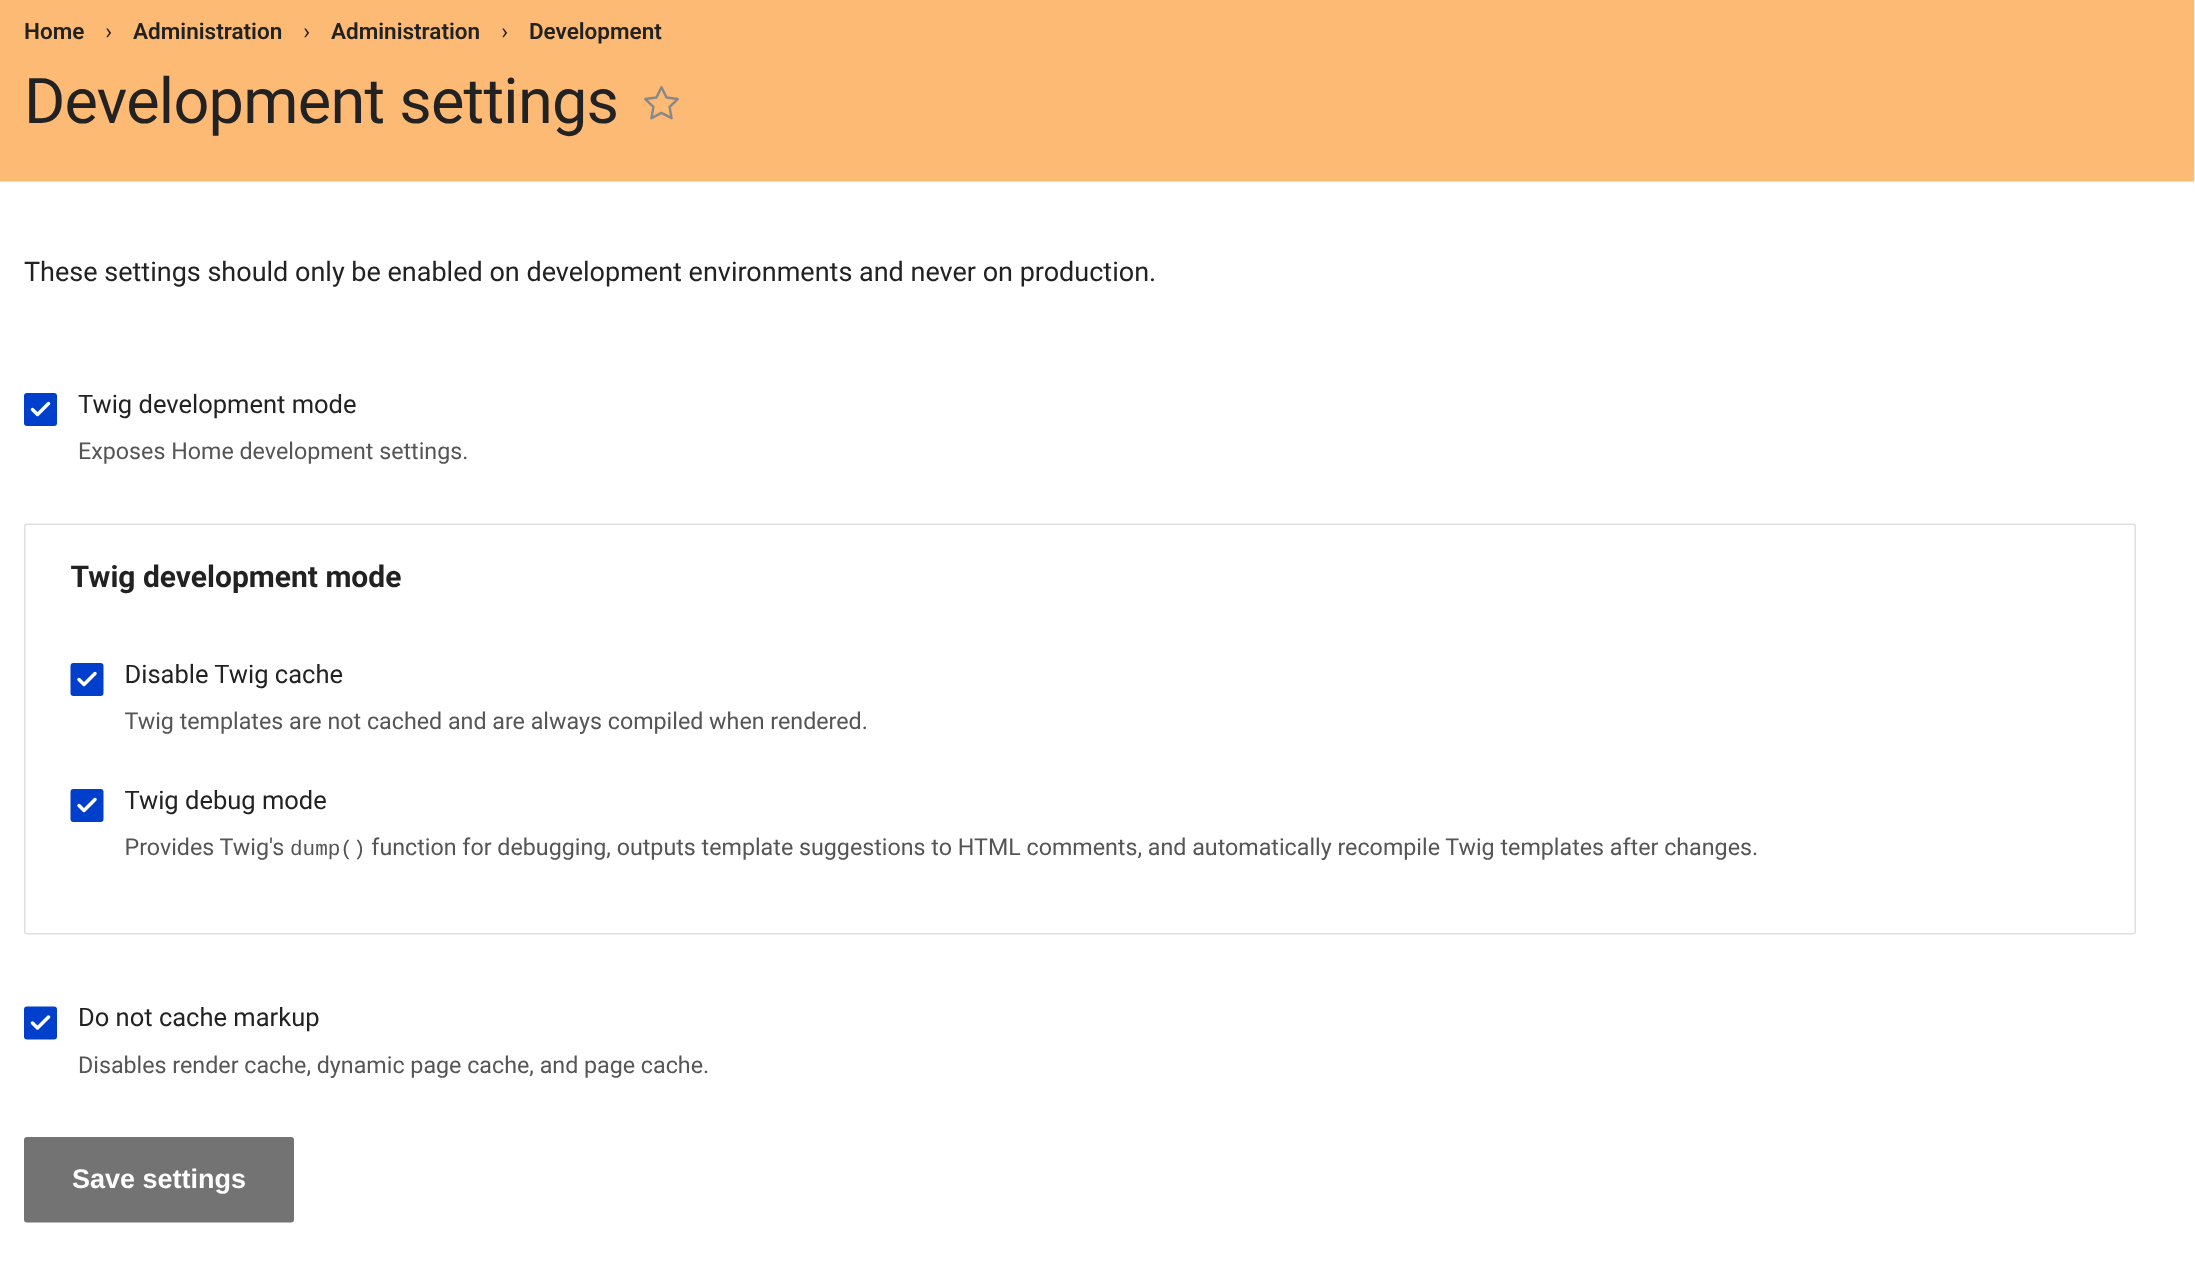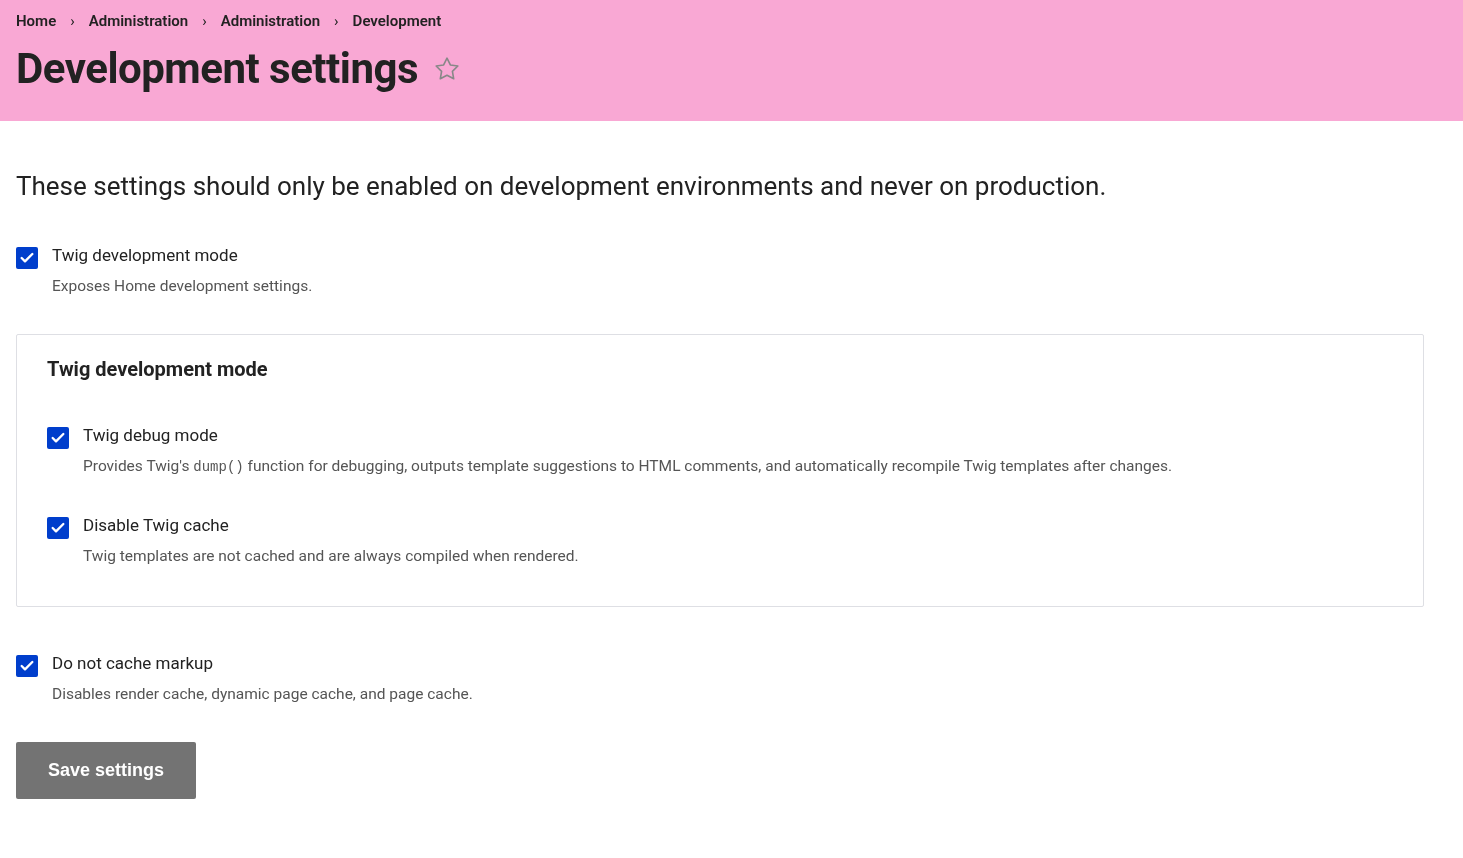--- a/index.html
+++ b/index.html
@@ -6,21 +6,21 @@
       box-sizing: border-box;
       margin: 0;
       padding: 0;
     }
     body {
       font-family: -apple-system, BlinkMacSystemFont, "Segoe UI", Roboto, "Helvetica Neue", Arial, sans-serif;
       background: #fff;
       color: #222;
     }
     .header-region {
-      background: #f9a8d4;
+      background: #fdba74;
       padding: 8px 16px 28px 16px;
     }
     .breadcrumb {
       display: flex;
       align-items: center;
       gap: 14px;
       font-size: 15px;
       font-weight: 600;
       color: #222;
       padding-top: 4px;
@@ -36,37 +36,37 @@
       font-weight: 400;
     }
     .page-title-row {
       display: flex;
       align-items: center;
       gap: 16px;
       margin-top: 10px;
     }
     .page-title {
       font-size: 42px;
-      font-weight: 700;
+      font-weight: 400;
       color: #222;
       letter-spacing: -0.5px;
     }
     .star-icon {
       color: #888;
       cursor: pointer;
       display: inline-flex;
     }
     .content {
       padding: 50px 16px 30px 16px;
       max-width: 1440px;
     }
     .intro-text {
-      font-size: 26px;
-      color: #222;
-      margin-bottom: 44px;
+      font-size: 18px;
+      color: #222;
+      margin-bottom: 68px;
     }
     .form-item {
       display: flex;
       align-items: flex-start;
       gap: 14px;
       margin-bottom: 36px;
     }
     .form-item.tight {
       margin-bottom: 30px;
     }
@@ -162,43 +162,43 @@
     </span>
     <div class="form-item-content">
       <label class="form-item-label">Twig development mode</label>
       <div class="form-item-description">Exposes Home development settings.</div>
     </div>
   </div>
 
   <fieldset class="fieldset">
     <div class="fieldset-legend">Twig development mode</div>
 
+    <div class="form-item tight">
+      <span class="checkbox">
+        <svg viewBox="0 0 24 24" fill="none" stroke="#fff" stroke-width="3.5" stroke-linecap="round" stroke-linejoin="round">
+          <polyline points="20,6 9,17 4,12"></polyline>
+        </svg>
+      </span>
+      <div class="form-item-content">
+        <label class="form-item-label">Disable Twig cache</label>
+        <div class="form-item-description">Twig templates are not cached and are always compiled when rendered.</div>
+      </div>
+    </div>
+
     <div class="form-item">
       <span class="checkbox">
         <svg viewBox="0 0 24 24" fill="none" stroke="#fff" stroke-width="3.5" stroke-linecap="round" stroke-linejoin="round">
           <polyline points="20,6 9,17 4,12"></polyline>
         </svg>
       </span>
       <div class="form-item-content">
         <label class="form-item-label">Twig debug mode</label>
         <div class="form-item-description"><span>Provides Twig's </span><code>dump()</code><span> function for debugging, outputs template suggestions to HTML comments, and automatically recompile Twig templates after changes.</span></div>
       </div>
     </div>
-
-    <div class="form-item tight">
-      <span class="checkbox">
-        <svg viewBox="0 0 24 24" fill="none" stroke="#fff" stroke-width="3.5" stroke-linecap="round" stroke-linejoin="round">
-          <polyline points="20,6 9,17 4,12"></polyline>
-        </svg>
-      </span>
-      <div class="form-item-content">
-        <label class="form-item-label">Disable Twig cache</label>
-        <div class="form-item-description">Twig templates are not cached and are always compiled when rendered.</div>
-      </div>
-    </div>
   </fieldset>
 
   <div class="form-item">
     <span class="checkbox">
       <svg viewBox="0 0 24 24" fill="none" stroke="#fff" stroke-width="3.5" stroke-linecap="round" stroke-linejoin="round">
         <polyline points="20,6 9,17 4,12"></polyline>
       </svg>
     </span>
     <div class="form-item-content">
       <label class="form-item-label">Do not cache markup</label>

